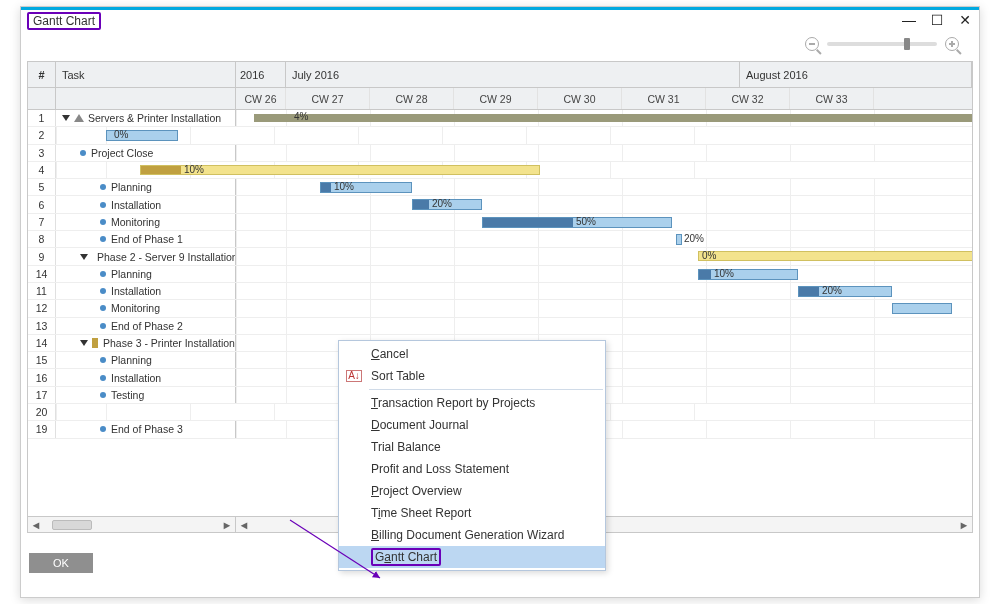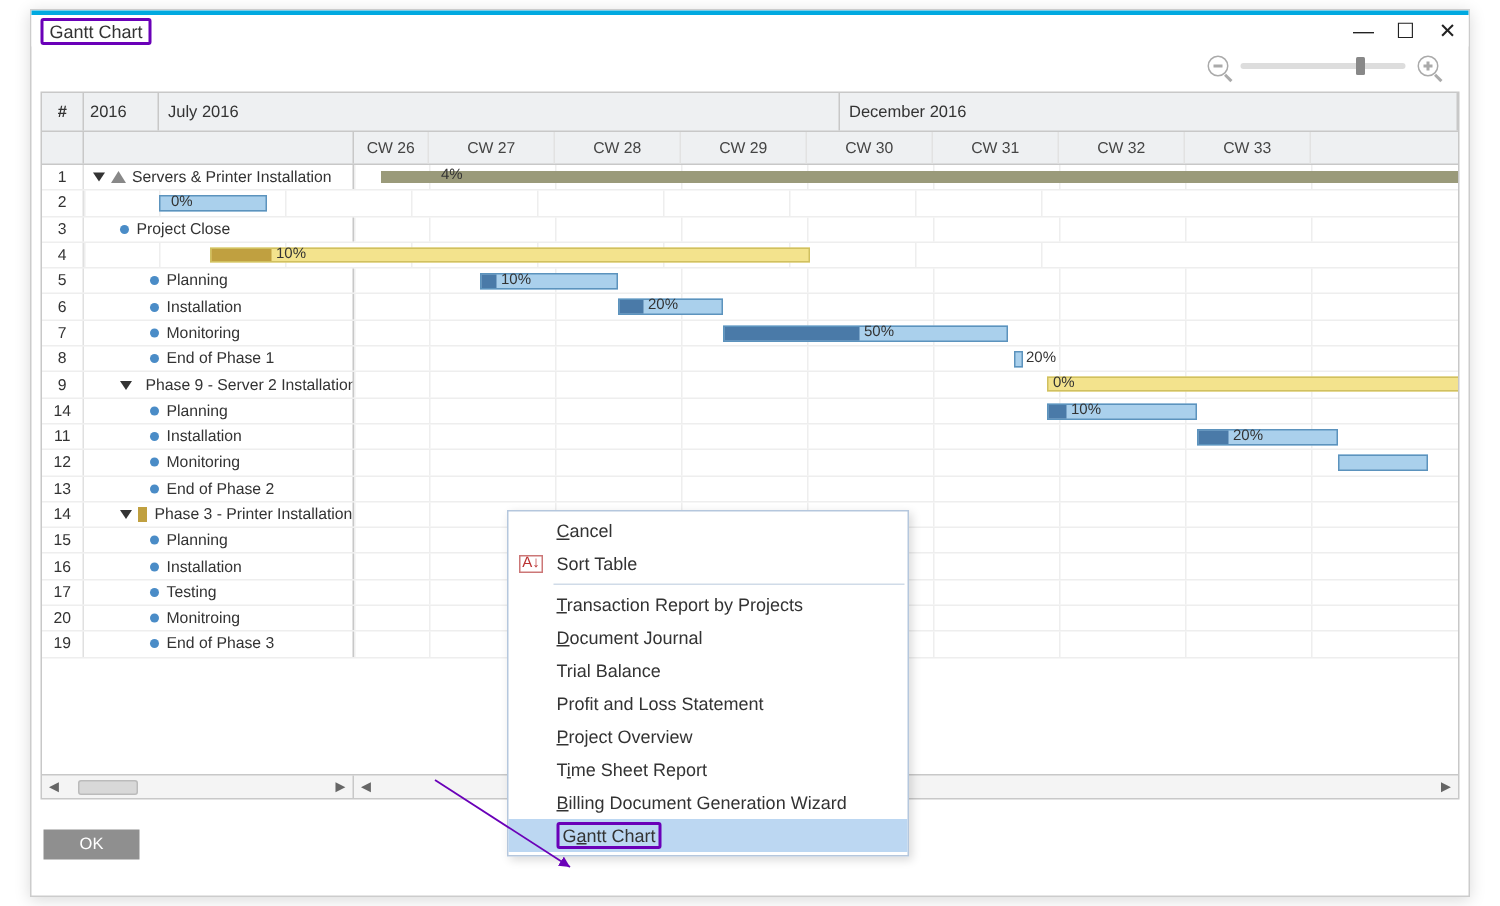--- a/index.html
+++ b/index.html
@@ -212,24 +212,25 @@
         <div class="zoom-thumb"></div>
       </div>
     <div class="zoom-icon plus">
         <span></span>
       </div>
   </div>
 
   <div class="grid-wrap">
     <div class="header-row">
       <div class="col-num">#</div>
+      <div class="col-task">Task</div>
       <div class="col-year">2016</div>
       <div class="timeline-head">
         <div class="month-cell month-july">July 2016</div>
-        <div class="month-cell month-aug">December 2016</div>
+        <div class="month-cell month-aug">August 2016</div>
       </div>
     </div>
     <div class="header-row h2">
       <div class="col-num"></div>
       <div class="col-task"></div>
       <div class="week-cell" style="width:50px">CW 26</div>
       <div class="week-cell">CW 27</div>
       <div class="week-cell">CW 28</div>
       <div class="week-cell">CW 29</div>
       <div class="week-cell">CW 30</div>
@@ -399,21 +400,21 @@
             <div class="bar bar-milestone" style="left: 440px;">
               <span class="pct-label">20%</span>
             </div>
           </div>
         </div>
         <div class="row">
           <div class="cell-num">9</div>
           <div class="cell-task indent1">
             <span class="toggle down"></span>
             <span class="bar-gold"></span>
-            <span>Phase 9 - Server 2 Installation</span>
+            <span>Phase 2 - Server 9 Installation</span>
           </div>
           <div class="cell-chart">
             <div class="vline" style="left: 0px;"></div>
             <div class="vline" style="left: 50px;"></div>
             <div class="vline" style="left: 134px;"></div>
             <div class="vline" style="left: 218px;"></div>
             <div class="vline" style="left: 302px;"></div>
             <div class="vline" style="left: 386px;"></div>
             <div class="vline" style="left: 470px;"></div>
             <div class="vline" style="left: 554px;"></div>
@@ -573,24 +574,20 @@
             <div class="vline" style="left: 218px;"></div>
             <div class="vline" style="left: 302px;"></div>
             <div class="vline" style="left: 386px;"></div>
             <div class="vline" style="left: 470px;"></div>
             <div class="vline" style="left: 554px;"></div>
             <div class="vline" style="left: 638px;"></div>
           </div>
         </div>
         <div class="row">
           <div class="cell-num">20</div>
-          <div class="cell-task indent2">
-            <span class="bullet-blue"></span>
-            <span>Monitroing</span>
-          </div>
           <div class="cell-chart">
             <div class="vline" style="left: 0px;"></div>
             <div class="vline" style="left: 50px;"></div>
             <div class="vline" style="left: 134px;"></div>
             <div class="vline" style="left: 218px;"></div>
             <div class="vline" style="left: 302px;"></div>
             <div class="vline" style="left: 386px;"></div>
             <div class="vline" style="left: 470px;"></div>
             <div class="vline" style="left: 554px;"></div>
             <div class="vline" style="left: 638px;"></div>

